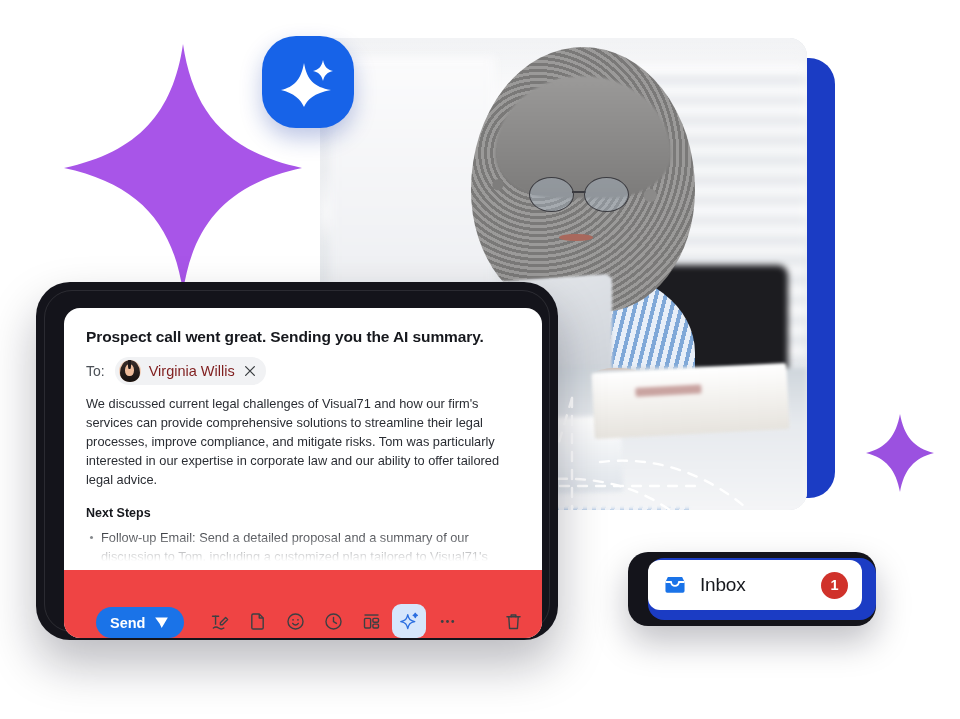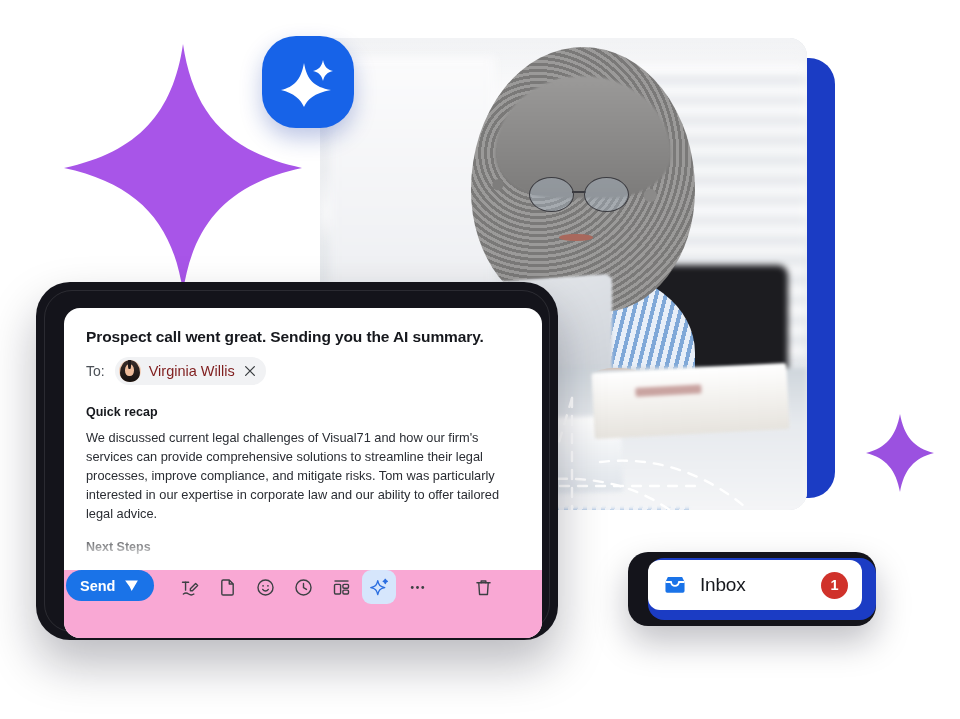--- a/index.html
+++ b/index.html
@@ -230,21 +230,21 @@
   ul.steps li.faded::before{background:#dcdee1;}
   .fade-mask{
     position:absolute;left:0;right:0;bottom:68px;height:40px;
     background:linear-gradient(180deg,rgba(255,255,255,0),#ffffff 78%);
     pointer-events:none;
   }
 
   
   .toolbar{
     position:absolute;left:0;bottom:0;width:100%;height:68px;
-    background:#f9a8d4;display:flex;align-items:flex-start;padding:0 2px;
+    background:#ef4444;display:flex;align-items:flex-end;padding:0 32px;
     box-sizing:border-box;
   }
   .send-btn{
     display:inline-flex;align-items:center;gap:8px;
     background:#1A73E8;color:#fff;border:none;border-radius:16px;
     padding:7px 14px;font-size:14.5px;font-weight:bold;
     font-family:"Liberation Sans",sans-serif;cursor:pointer;
   }
   .tool-icons{display:flex;align-items:center;gap:4px;margin-left:18px;}
   .ticon{
@@ -364,21 +364,20 @@
               <span class="av-face"></span>
               <span class="av-part"></span>
           </span>
           <span class="chip-name">Virginia Willis</span>
           <svg class="chip-x" viewBox="0 0 16 16" aria-hidden="true">
             <path d="M3 3 L13 13 M13 3 L3 13" stroke="currentColor" stroke-width="1.5" fill="none" stroke-linecap="round"></path>
           </svg>
         </span>
       </div>
 
-      <div class="sec-head">Quick recap</div>
       <div class="body-p">We discussed current legal challenges of Visual71 and how our firm's services can provide comprehensive solutions to streamline their legal processes, improve compliance, and mitigate risks. Tom was particularly interested in our expertise in corporate law and our ability to offer tailored legal advice.</div>
 
       <div class="sec-head next">Next Steps</div>
       <ul class="steps">
         <li>Follow-up Email: Send a detailed proposal and a summary of our discussion to Tom, including a customized plan tailored to Visual71's requirements.</li>
         <li class="faded">Initial Consultation: Schedule a meeting with our senior legal team to</li>
       </ul>
     </div>
 
     <div class="fade-mask"></div>

